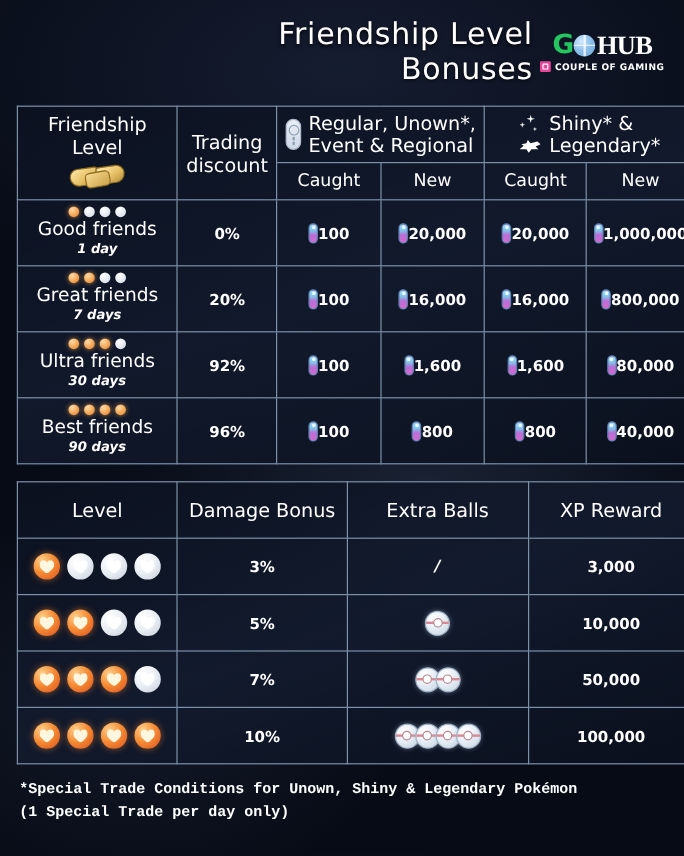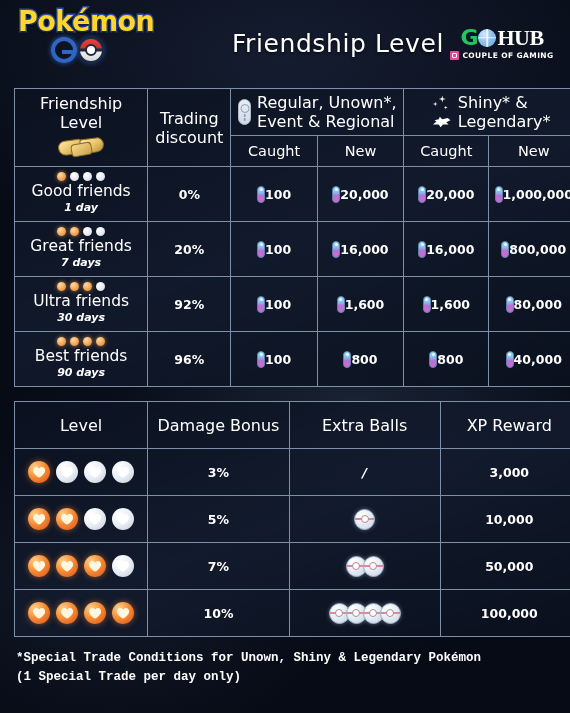--- a/index.html
+++ b/index.html
@@ -329,30 +329,24 @@
     line-height: 19px;
   }
 </style>
 </head>
 <body>
 
 <div id="page">
 
   <div id="header">
 
-    <div id="pogo-logo">
-      <div id="pogo-word">Pokémon</div>
-      <div id="pogo-go-row">
-        <span class="go-ring g"></span>
-        <span id="pogo-ball"></span>
-      </div>
-    </div>
 
     <div id="title-block">
       <div class="title-line">Friendship Level</div>
+      <div class="title-line">Bonuses</div>
     </div>
 
     <div id="gohub">
       <div id="gohub-top">
         <span id="gohub-g">G</span>
         <span id="gohub-globe"></span>
         <span id="gohub-hub">HUB</span>
       </div>
       <div id="gohub-sub">
         <span id="gohub-badge"></span>

